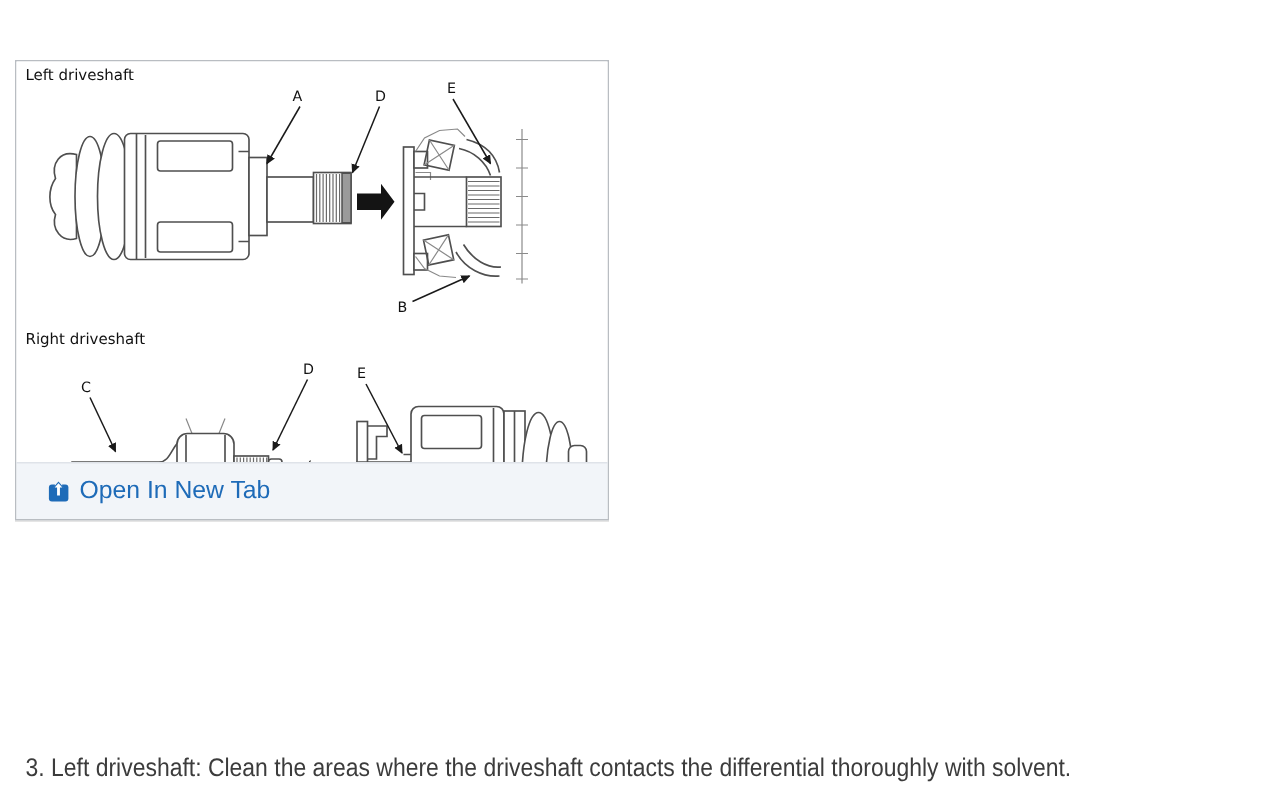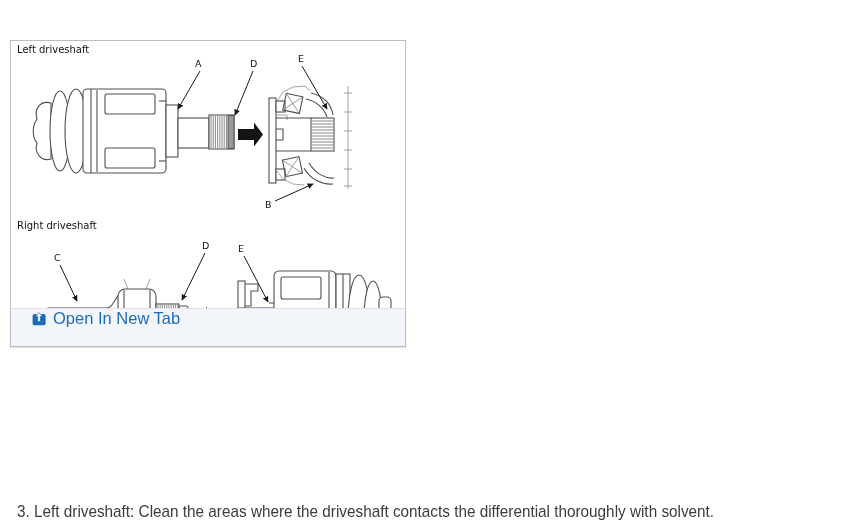--- a/index.html
+++ b/index.html
@@ -8,21 +8,21 @@
   .panel{
     position:absolute;left:10px;top:40px;width:396px;height:307px;
     background:#ffffff;border:1px solid #b9bdc2;box-sizing:border-box;
     box-shadow:0 1px 0 rgba(0,0,0,0.10);
   }
   .diagram-area{position:absolute;left:0;top:0;right:0;bottom:38px;background:#fff;overflow:hidden;}
 
   .toolbar{
     position:absolute;left:0;right:0;bottom:0;height:38px;
     background:#f2f5f9;border-top:1px solid #dfe3e9;
-    display:flex;align-items:flex-start;justify-content:space-between;
+    display:flex;align-items:center;justify-content:space-between;
     padding:0 10px 0 20px;box-sizing:border-box;
   }
   .link{
     display:inline-flex;align-items:center;gap:6px;
     color:#1e6bb8;font-size:16.5px;text-decoration:none;cursor:pointer;
     white-space:nowrap;
   }
   .link svg{display:block;}
 
   .instruction{

